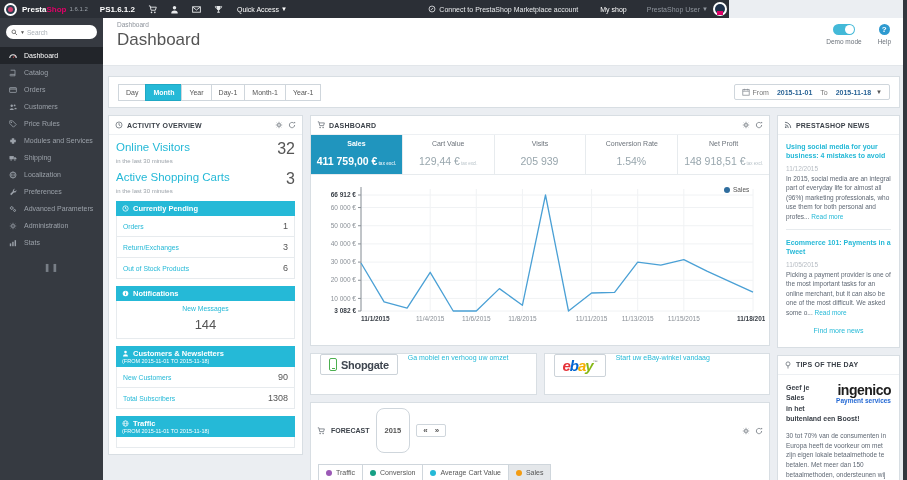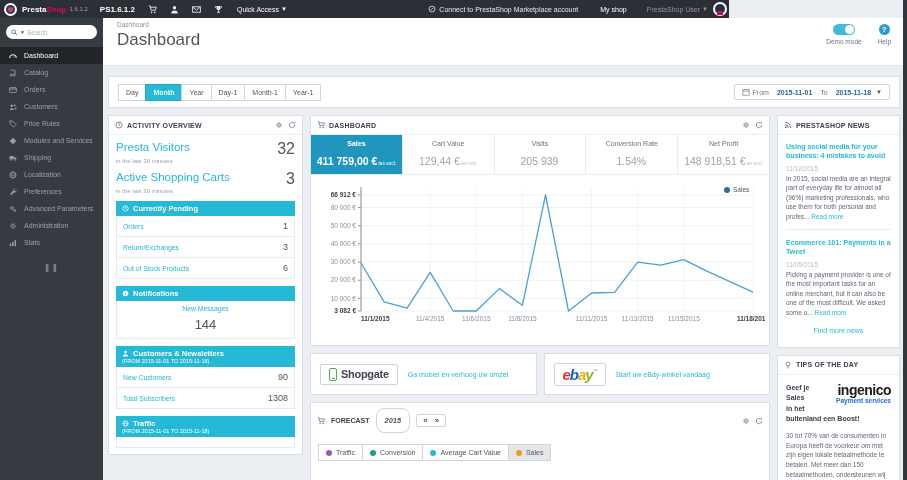--- a/index.html
+++ b/index.html
@@ -104,33 +104,33 @@
   .tile .tnote { font-size:4.5px; color:#b9c3c9; margin-left:1px; }
   .tile.active { background:#2095be; }
   .tile.active .tlab { color:#fff; font-weight:bold; }
   .tile.active .tval { color:#fff; font-weight:bold; }
   .tile.active .tnote { color:#cfe8f2; }
   .chart-wrap { padding:4px 4px 2px; }
   svg text { font-family:"Liberation Sans","DejaVu Sans",sans-serif; }
 
   
   .banner-row { display:flex; gap:7px; }
-  .banner { flex:1; background:#fff; border:1px solid #d8dee3; height:42px; display:flex; align-items:center; padding:0 9px; gap:10px; }
+  .banner { flex:1; background:#fff; border:1px solid #d8dee3; height:42px; display:flex; align-items:flex-start; padding:0 9px; gap:10px; }
   .logo-box { border:1px solid #ccd3d9; border-radius:2px; padding:3px 8px; display:flex; align-items:center; gap:4px; background:#fff; }
   .shopgate-name { font-size:11px; color:#3f4650; font-weight:bold; letter-spacing:-.3px; }
   .phone-ic { width:8px; height:13px; border:1.3px solid #4caf50; border-radius:2px; position:relative; }
   .phone-ic::after { content:""; position:absolute; left:1.5px; bottom:1px; width:3px; height:1px; background:#4caf50; }
   .ebay-word { font-size:15px; font-weight:bold; letter-spacing:-1px; font-style:italic; line-height:1; }
   .ebay-tm { font-size:5px; color:#999; vertical-align:7px; font-style:normal; }
   .banner-link { color:#25b9d7; font-size:7px; text-decoration:none; cursor:pointer; }
 
   
   .forecast-head { display:flex; align-items:center; gap:6px; padding:5px 6px; font-size:7px; font-weight:bold; color:#3b4149; }
   .forecast-head svg { width:8px; height:8px; color:#6c737b; }
-  .year-pill { border:1px solid #cfd6dc; border-radius:8px; padding:7px 8px; font-size:7.5px; color:#555; cursor:pointer;font-style:italic; }
+  .year-pill { border:1px solid #cfd6dc; border-radius:8px; padding:17px 8px; font-size:7.5px; color:#555; cursor:pointer; }
   .nav-arrows { border:1px solid #cfd6dc; border-radius:2px; padding:1px 6px; font-size:8px; color:#555; display:flex; gap:7px; background:#fff; }
   .nav-arrows span { cursor:pointer; }
   .legend-row { display:flex; padding:6px 7px; }
   .legend-btn { display:flex; align-items:center; gap:4px; border:1px solid #cfd6dc; background:#fff; padding:4px 7px; margin-left:-1px; font-size:7px; color:#555; cursor:pointer; }
   .legend-btn:first-child { margin-left:0; }
   .legend-btn.active { background:#e4e7ea; }
   .dot { width:6px; height:6px; border-radius:50%; flex:none; }
 
   
   .news-body { padding:7px 8px 5px; }
@@ -357,21 +357,21 @@
               <span>
                   <svg viewBox="0 0 10 10">
                     <path d="M8.3 5a3.3 3.3 0 1 1-1-2.3" fill="none" stroke="currentColor" stroke-width="1"></path>
                     <path d="M7.5 1l.2 1.9 1.9-.3z" fill="currentColor"></path>
                   </svg>
                 </span>
             </span>
           </div>
           <div class="act-body">
             <div class="big-stat">
-              <a>Presta Visitors</a>
+              <a>Online Visitors</a>
               <span class="val">32</span>
             </div>
             <div class="stat-sub">in the last 30 minutes</div>
             <div class="big-stat">
               <a>Active Shopping Carts</a>
               <span class="val">3</span>
             </div>
             <div class="stat-sub">in the last 30 minutes</div>
 
             <div class="sect-head">

